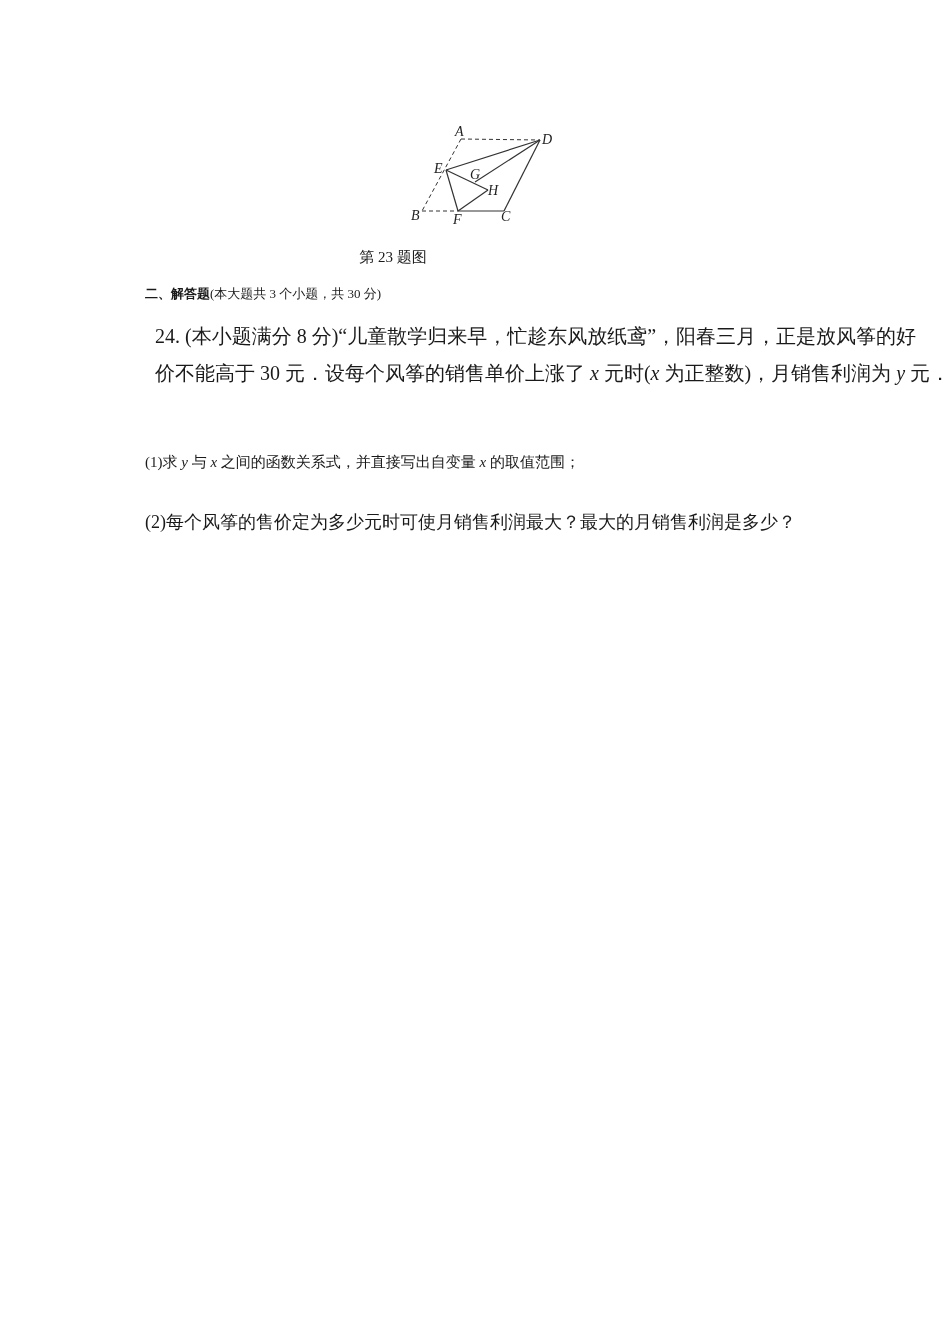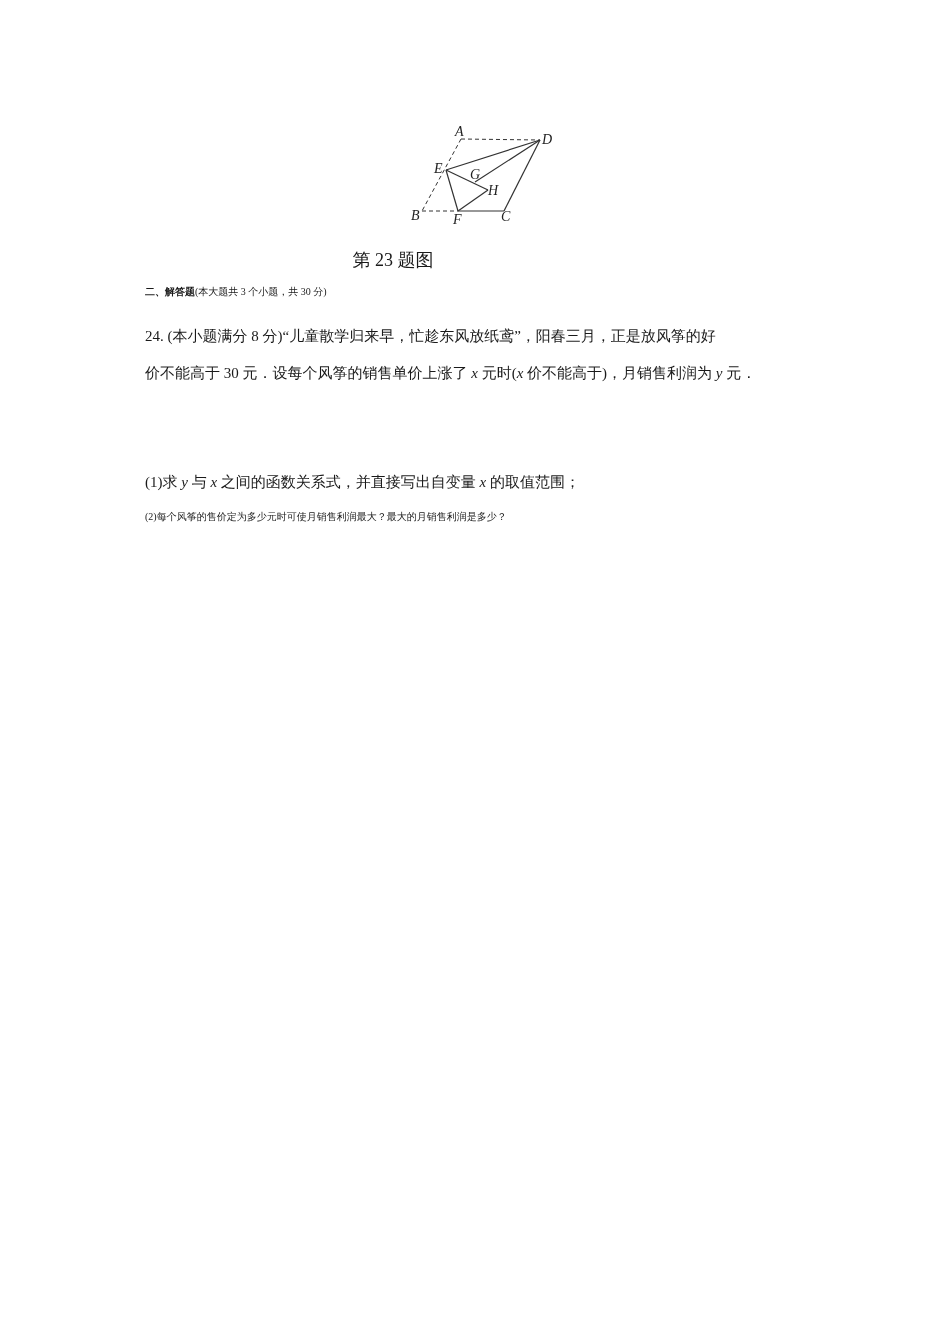--- a/index.html
+++ b/index.html
@@ -1,28 +1,28 @@
 <!DOCTYPE html>
 <html><head>
 <meta charset="utf-8">
 <style>
   html, body { margin: 0; padding: 0; background: #ffffff; }
   body { width: 950px; height: 1344px; position: relative; overflow: hidden;
          font-family: "Liberation Serif", "DejaVu Serif", serif; color: #1a1a1a; }
   .figure { position: absolute; left: 400px; top: 120px; width: 170px; height: 110px; }
   .figure svg { width: 170px; height: 110px; display: block; }
   .lbl { font-family: "Liberation Serif", serif; font-style: italic; font-size: 14px; fill: #222; }
-  .caption { position: absolute; left: 0; width: 786px; top: 248px; text-align: center; font-size: 18px; }
-  .section { position: absolute; left: 145px; top: 285px; font-size: 10px; }
+  .caption { position: absolute; left: 0; width: 786px; top: 248px; text-align: center; font-size: 15px; }
+  .section { position: absolute; left: 145px; top: 285px; font-size: 13px; }
   .section b { font-weight: bold; }
-  .para { position: absolute; left: 145px; width: 665px; font-size: 15px; line-height: 36.5px; }
+  .para { position: absolute; left: 155px; width: 665px; font-size: 20px; line-height: 36.5px; }
   .p1 { top: 318px; text-align: justify; }
   .line { display: block; white-space: nowrap; }
-  .sub1 { position: absolute; left: 145px; top: 473px; font-size: 15px; }
-  .sub2 { position: absolute; left: 145px; top: 510px; font-size: 10px; }
+  .sub1 { position: absolute; left: 145px; top: 453px; font-size: 15px; }
+  .sub2 { position: absolute; left: 145px; top: 510px; font-size: 18px; }
   i.var { font-style: italic; }
 </style>
 </head>
 <body>
 
 <div class="figure">
   <svg viewBox="0 0 170 110">
 
     <line x1="61" y1="19" x2="140" y2="20" stroke="#333" stroke-width="1" stroke-dasharray="4,3"></line>
     <line x1="61" y1="19" x2="22" y2="91" stroke="#333" stroke-width="1" stroke-dasharray="4,3"></line>
@@ -48,18 +48,18 @@
 </div>
 
 <div class="caption">第 23 题图</div>
 
 <div class="section">
   <b>二、解答题</b><span>(本大题共 3 个小题，共 30 分)</span>
 </div>
 
 <div class="para p1">
   <span class="line"><span>24.</span><span> (本小题满分 8 分)“儿童散学归来早，忙趁东风放纸鸢”，阳春三月，正是放风筝的好</span></span>
-  <span class="line"><span>价不能高于 30 元．设每个风筝的销售单价上涨了 </span><i class="var">x</i><span> 元时(</span><i class="var">x</i><span> 价不能高于)，月销售利润为 </span><i class="var">y</i><span> 元．</span></span>
+  <span class="line"><span>价不能高于 30 元．设每个风筝的销售单价上涨了 </span><i class="var">x</i><span> 元时(</span><i class="var">x</i><span> 为正整数)，月销售利润为 </span><i class="var">y</i><span> 元．</span></span>
 </div>
 
 <div class="sub1"><span>(1)求 </span><i class="var">y</i><span> 与 </span><i class="var">x</i><span> 之间的函数关系式，并直接写出自变量 </span><i class="var">x</i><span> 的取值范围；</span></div>
 
 <div class="sub2">(2)每个风筝的售价定为多少元时可使月销售利润最大？最大的月销售利润是多少？</div>
 
 </body></html>

